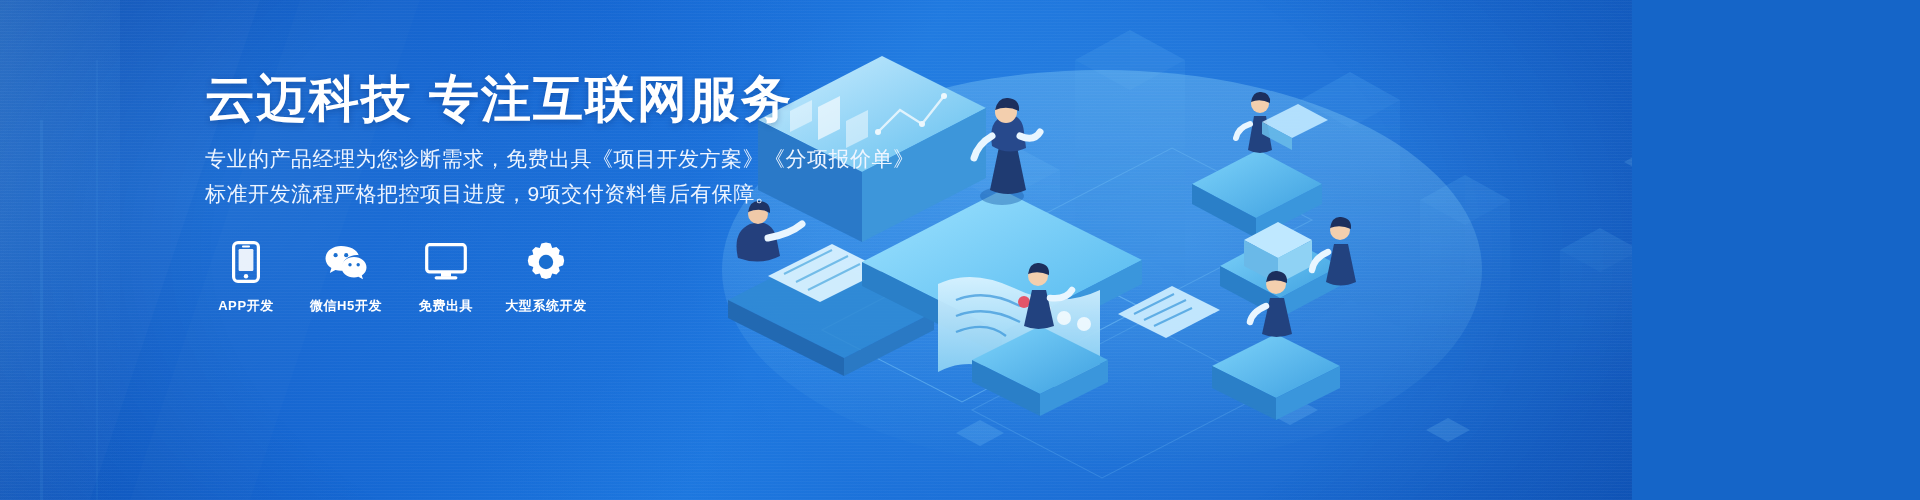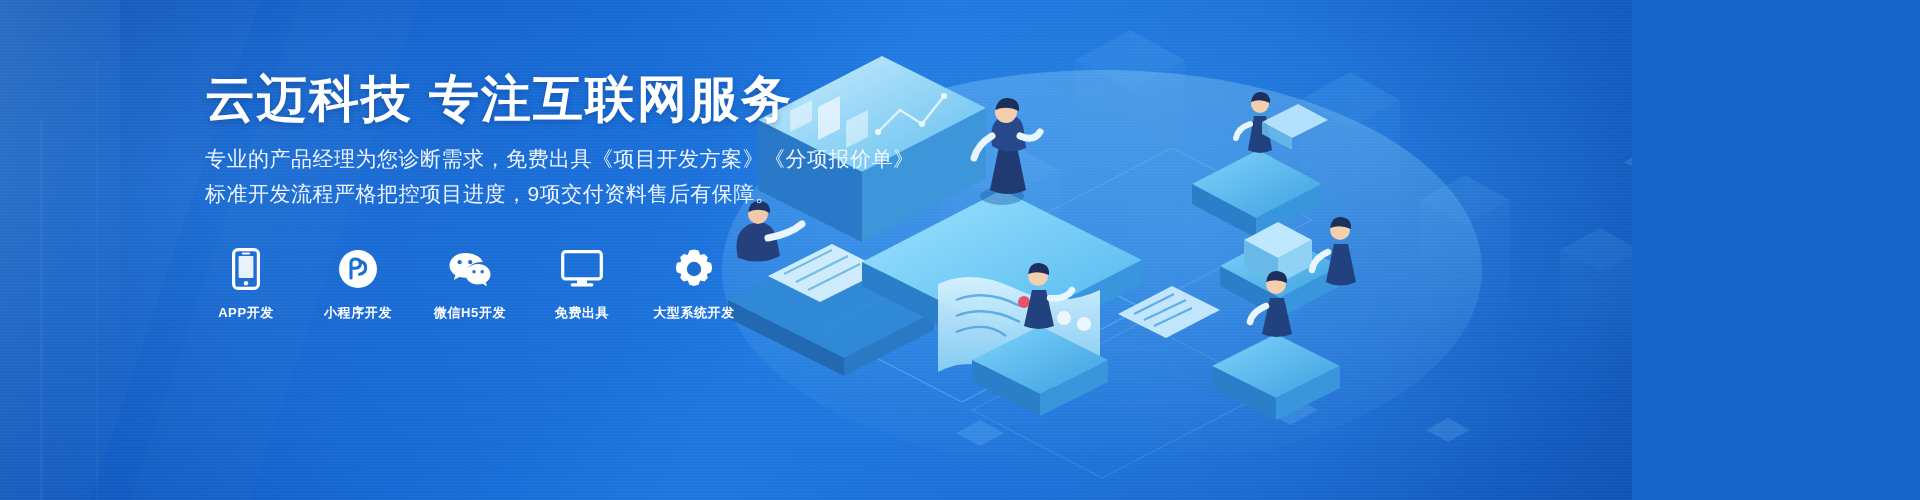--- a/index.html
+++ b/index.html
@@ -66,24 +66,24 @@
     letter-spacing:0.5px;
     white-space:nowrap;
     line-height:1.35;
   }
   .subline.l1 { top:145px; }
   .subline.l2 { top:180px; }
 
   
   .services {
     position:absolute;
-    left:0; top:248px;
+    left:0; top:241px;
     display:flex;
     align-items:flex-start;
-    gap:30px;
+    gap:18px;
   }
   .service {
     width:82px;
     display:flex;
     flex-direction:column;
     align-items:center;
     gap:14px;
     cursor:pointer;
   }
   .svc-icon {
@@ -364,30 +364,20 @@
           <svg width="28" height="42" viewBox="0 0 28 42" xmlns="http://www.w3.org/2000/svg">
             <rect x="1.6" y="1.6" width="24.8" height="38.8" rx="4.4" ry="4.4" fill="none" stroke="#ffffff" stroke-width="3.2"></rect>
             <rect x="6.6" y="8" width="14.8" height="22" rx="1.2" fill="#ffffff" opacity="0.9"></rect>
             <circle cx="14" cy="35.2" r="2.2" fill="#ffffff"></circle>
             <rect x="10" y="4.6" width="8" height="1.8" rx="0.9" fill="#ffffff"></rect>
           </svg>
         </span>
         <span class="svc-label">APP开发</span>
       </div>
 
-      <div class="service">
-        <span class="svc-icon">
-          <svg width="40" height="40" viewBox="0 0 40 40" xmlns="http://www.w3.org/2000/svg">
-            <circle cx="20" cy="20" r="19" fill="#ffffff"></circle>
-            <path d="M13 29 L13 14 q0 -4 4.4 -4 q5 0 5 4.6 q0 4.6 -5 4.6 L14.6 19.2" fill="none" stroke="#1a6fd0" stroke-width="3.1" stroke-linecap="round" stroke-linejoin="round"></path>
-            <path d="M22 12.4 q5.6 1 5.6 6.4 q0 5.6 -6 6.4" fill="none" stroke="#1a6fd0" stroke-width="3.1" stroke-linecap="round"></path>
-          </svg>
-        </span>
-        <span class="svc-label">小程序开发</span>
-      </div>
 
       <div class="service">
         <span class="svc-icon">
           <svg width="44" height="38" viewBox="0 0 44 38" xmlns="http://www.w3.org/2000/svg">
             <path d="M17 3 C8.2 3 1.5 8.7 1.5 15.4 c0 3.9 2.3 7.4 5.9 9.6 L5.8 30 l5.6 -3 c1.8 .5 3.7 .8 5.6 .8 c.6 0 1.2 0 1.8 -.1 c-.4 -1.1 -.6 -2.3 -.6 -3.5 c0 -6.7 6.6 -12.1 14.8 -12.1 c.6 0 1.1 0 1.7 .1 C33.2 6.9 25.9 3 17 3 Z" fill="#ffffff"></path>
             <circle cx="11.6" cy="12.2" r="2.1" fill="#1a6fd0"></circle>
             <circle cx="22.2" cy="12.2" r="2.1" fill="#1a6fd0"></circle>
             <path d="M42.5 24.2 c0 -5.6 -5.6 -10.2 -12.5 -10.2 s-12.5 4.6 -12.5 10.2 s5.6 10.2 12.5 10.2 c1.5 0 3 -.2 4.4 -.6 l4.6 2.4 l-1.2 -3.8 c2.9 -1.9 4.7 -4.8 4.7 -8.2 Z" fill="#ffffff"></path>
             <circle cx="26" cy="21.8" r="1.7" fill="#1a6fd0"></circle>
             <circle cx="34.2" cy="21.8" r="1.7" fill="#1a6fd0"></circle>

